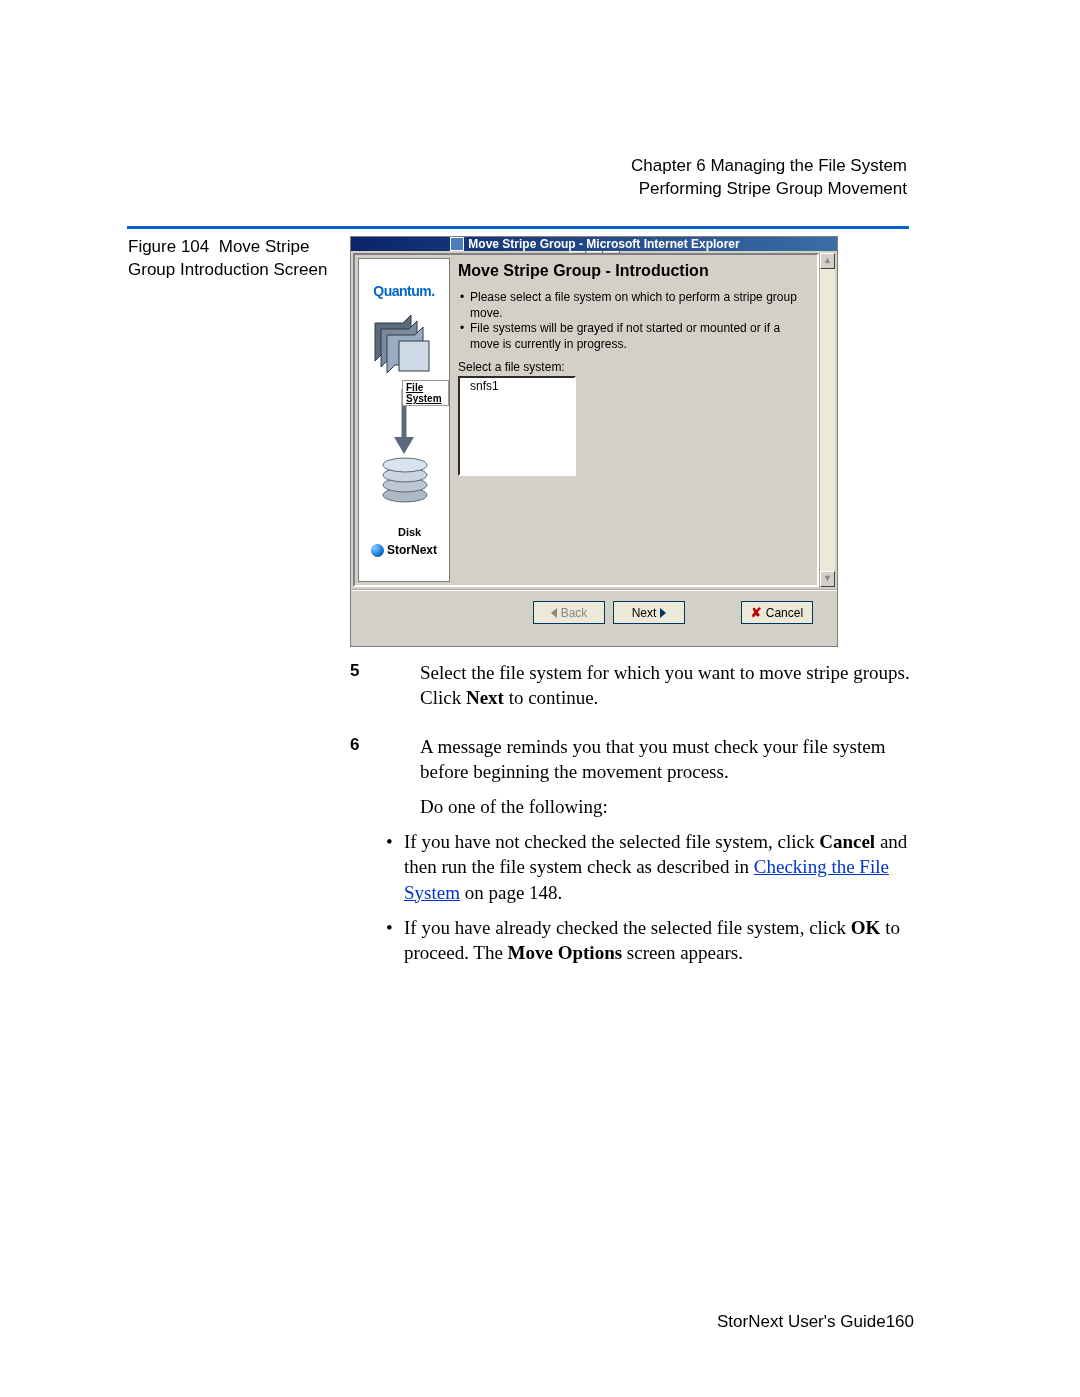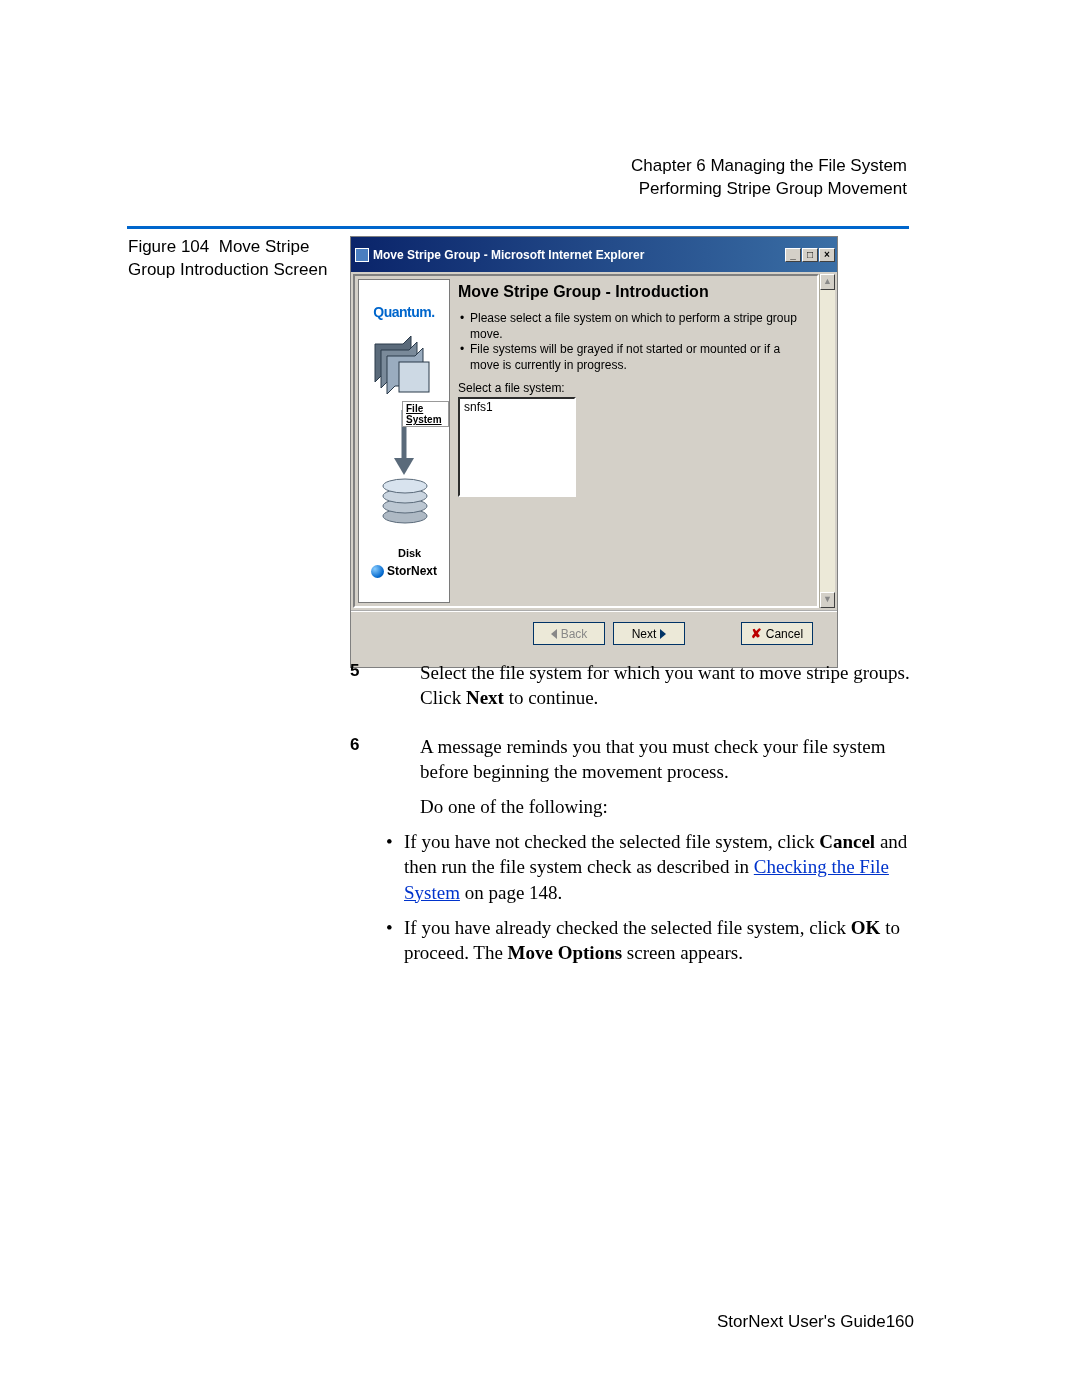--- a/index.html
+++ b/index.html
@@ -39,26 +39,27 @@
   
   .ie-window {
     position: absolute;
     top: 236px;
     left: 350px;
     width: 488px;
     background: #d4d0c8;
     border: 1px solid #808080;
   }
   .ie-titlebar {
-    height: 35px;
+    height: 14px;
     background: linear-gradient(90deg, #0a246a 0%, #3a6ea5 100%);
     display: flex;
     align-items: center;
     justify-content: space-between;
     padding: 0 2px 0 4px;
+    flex-direction: column;
   }
   .ie-title-left { display: flex; align-items: center; gap: 4px; }
   .ie-icon {
     width: 14px; height: 14px;
     background: #4a7ec0;
     border: 1px solid #fff;
     display: inline-block;
   }
   .ie-title-text { color: #fff; font-size: 12px; font-weight: bold; }
   .ie-win-buttons { display: flex; gap: 1px; }
@@ -163,21 +164,21 @@
   .main-bullets li::before { content: "•"; position: absolute; left: 0; top: 0; }
   .select-label { font-size: 12px; margin-bottom: 2px; }
   .select-box {
     width: 118px;
     height: 100px;
     background: #fff;
     border: 2px inset #fff;
     border-top-color: #808080;
     border-left-color: #808080;
     font-size: 12px;
-    padding: 1px 4px;
+    padding: 1px 10px;
   }
 
   .button-bar {
     background: #d4d0c8;
     border-top: 2px groove #fff;
     padding: 10px 24px 22px;
     display: flex;
     justify-content: flex-end;
     gap: 8px;
   }

